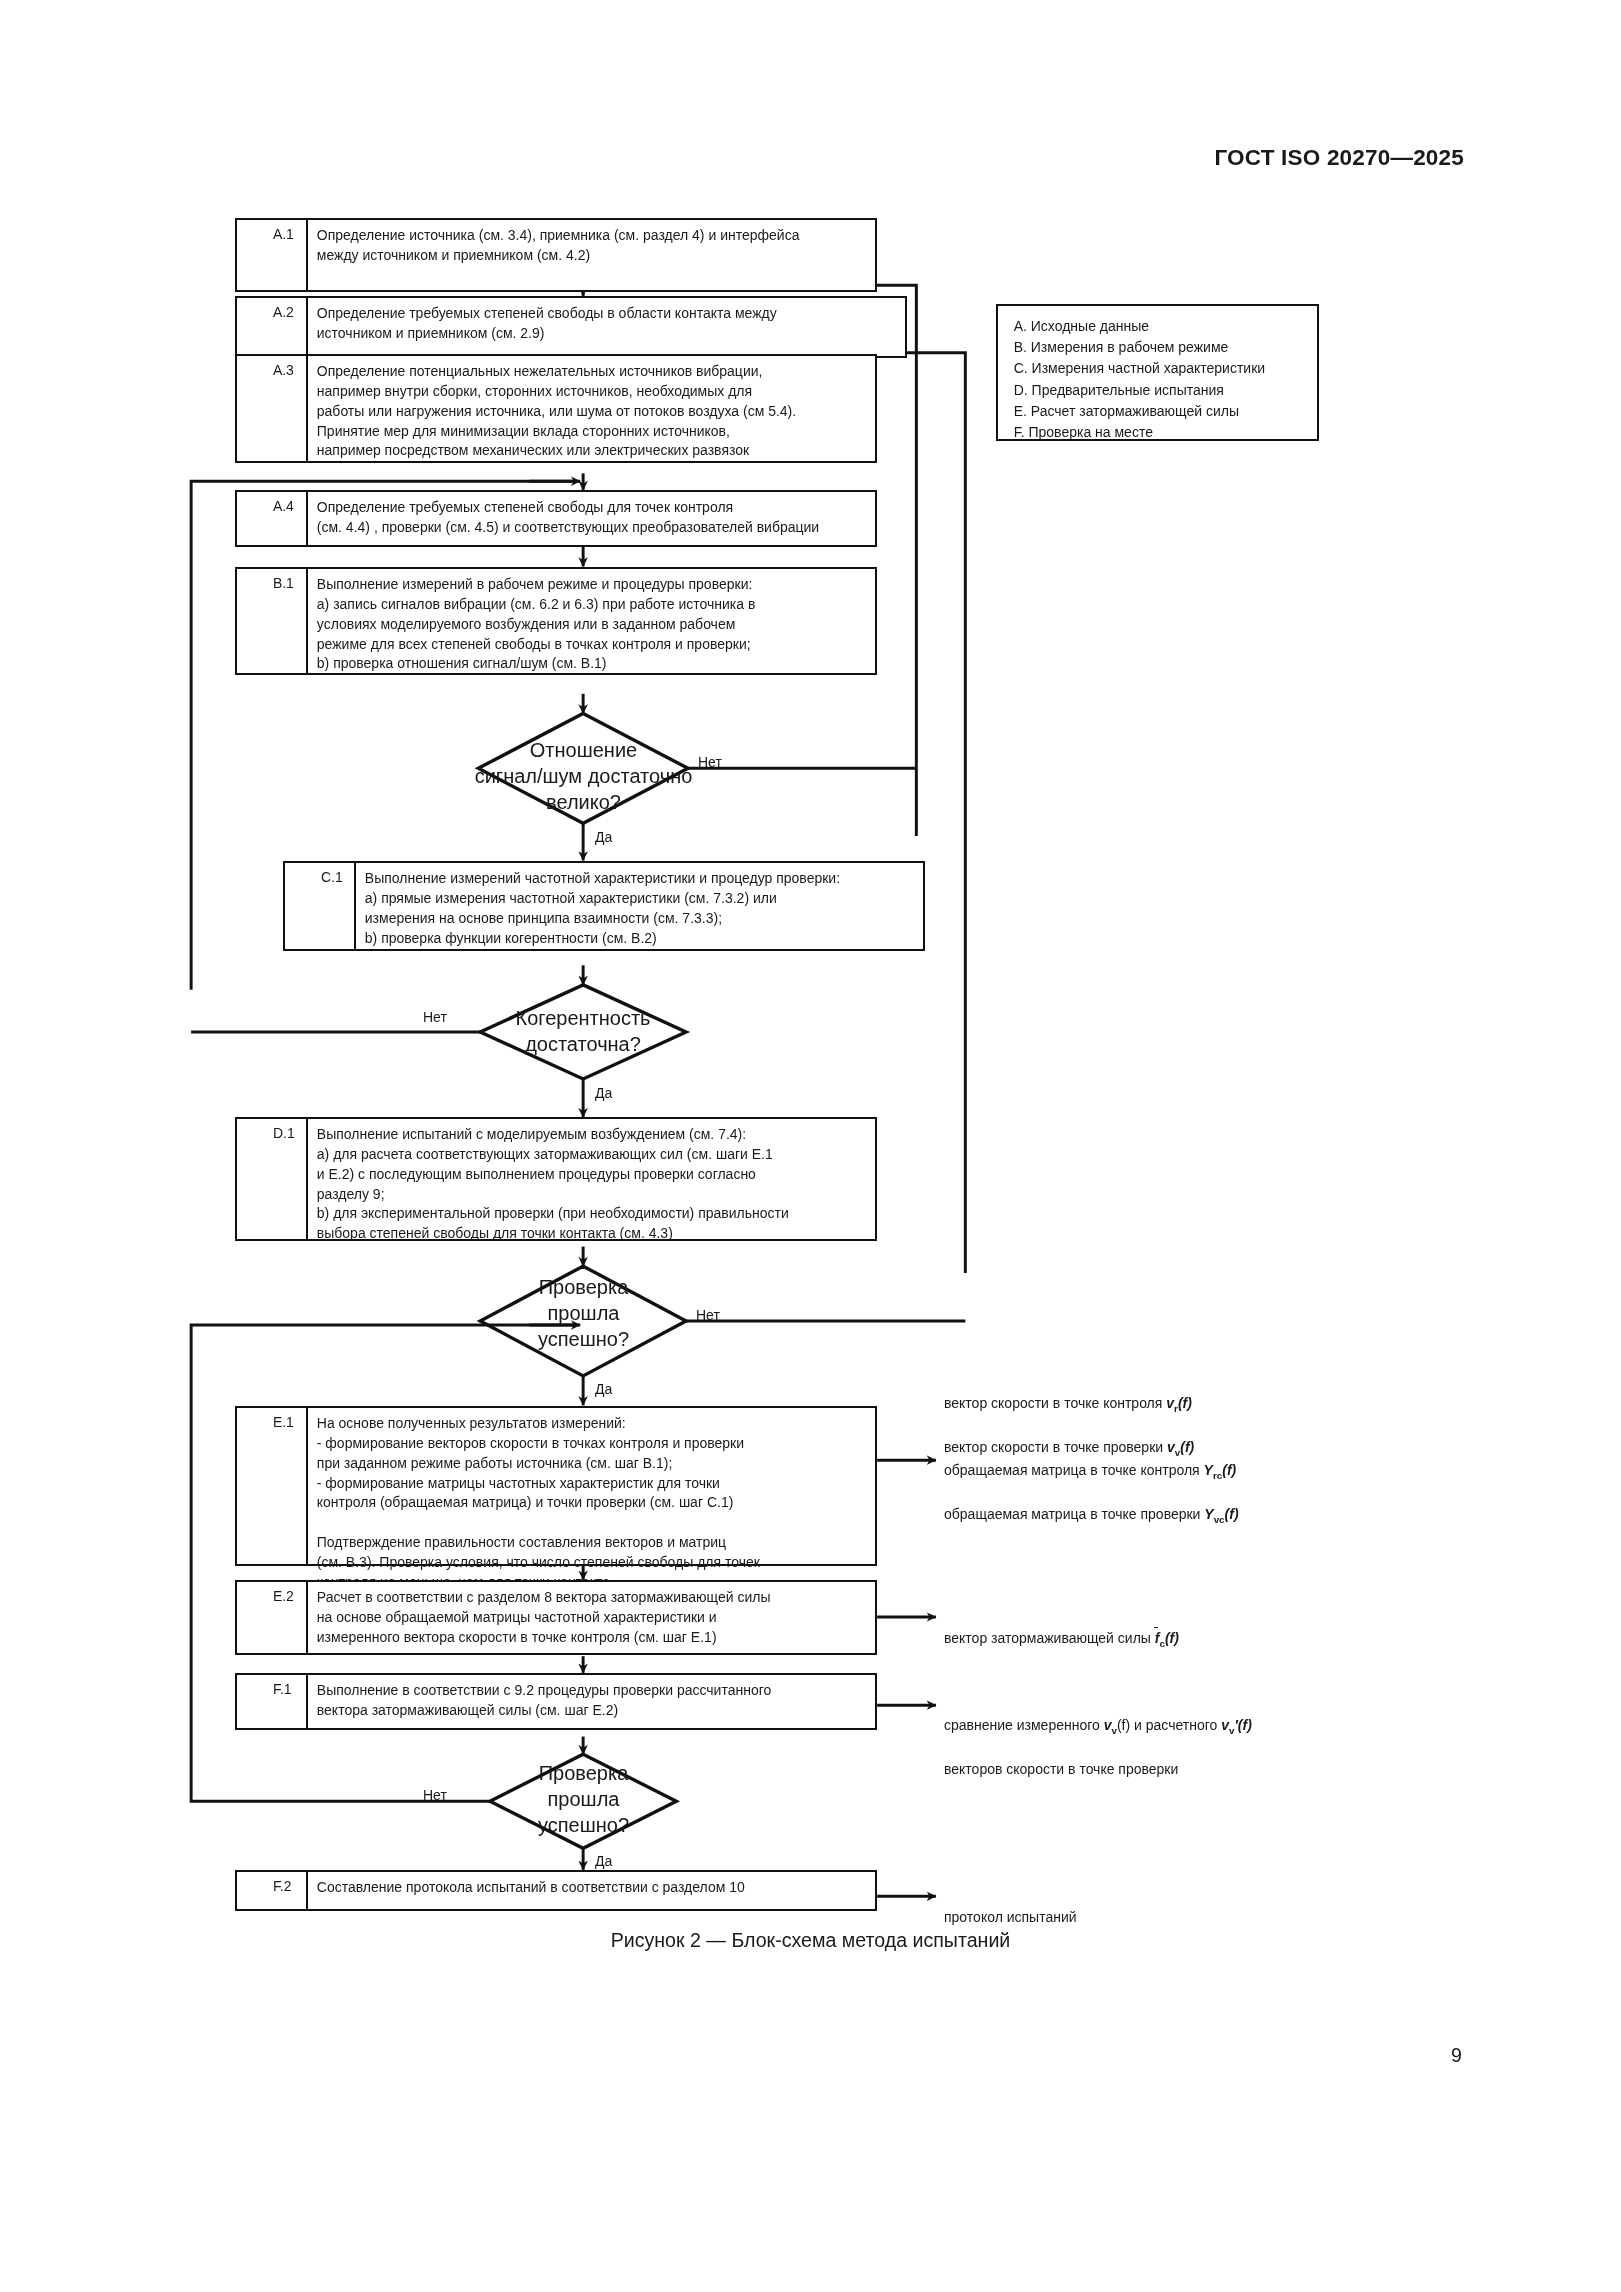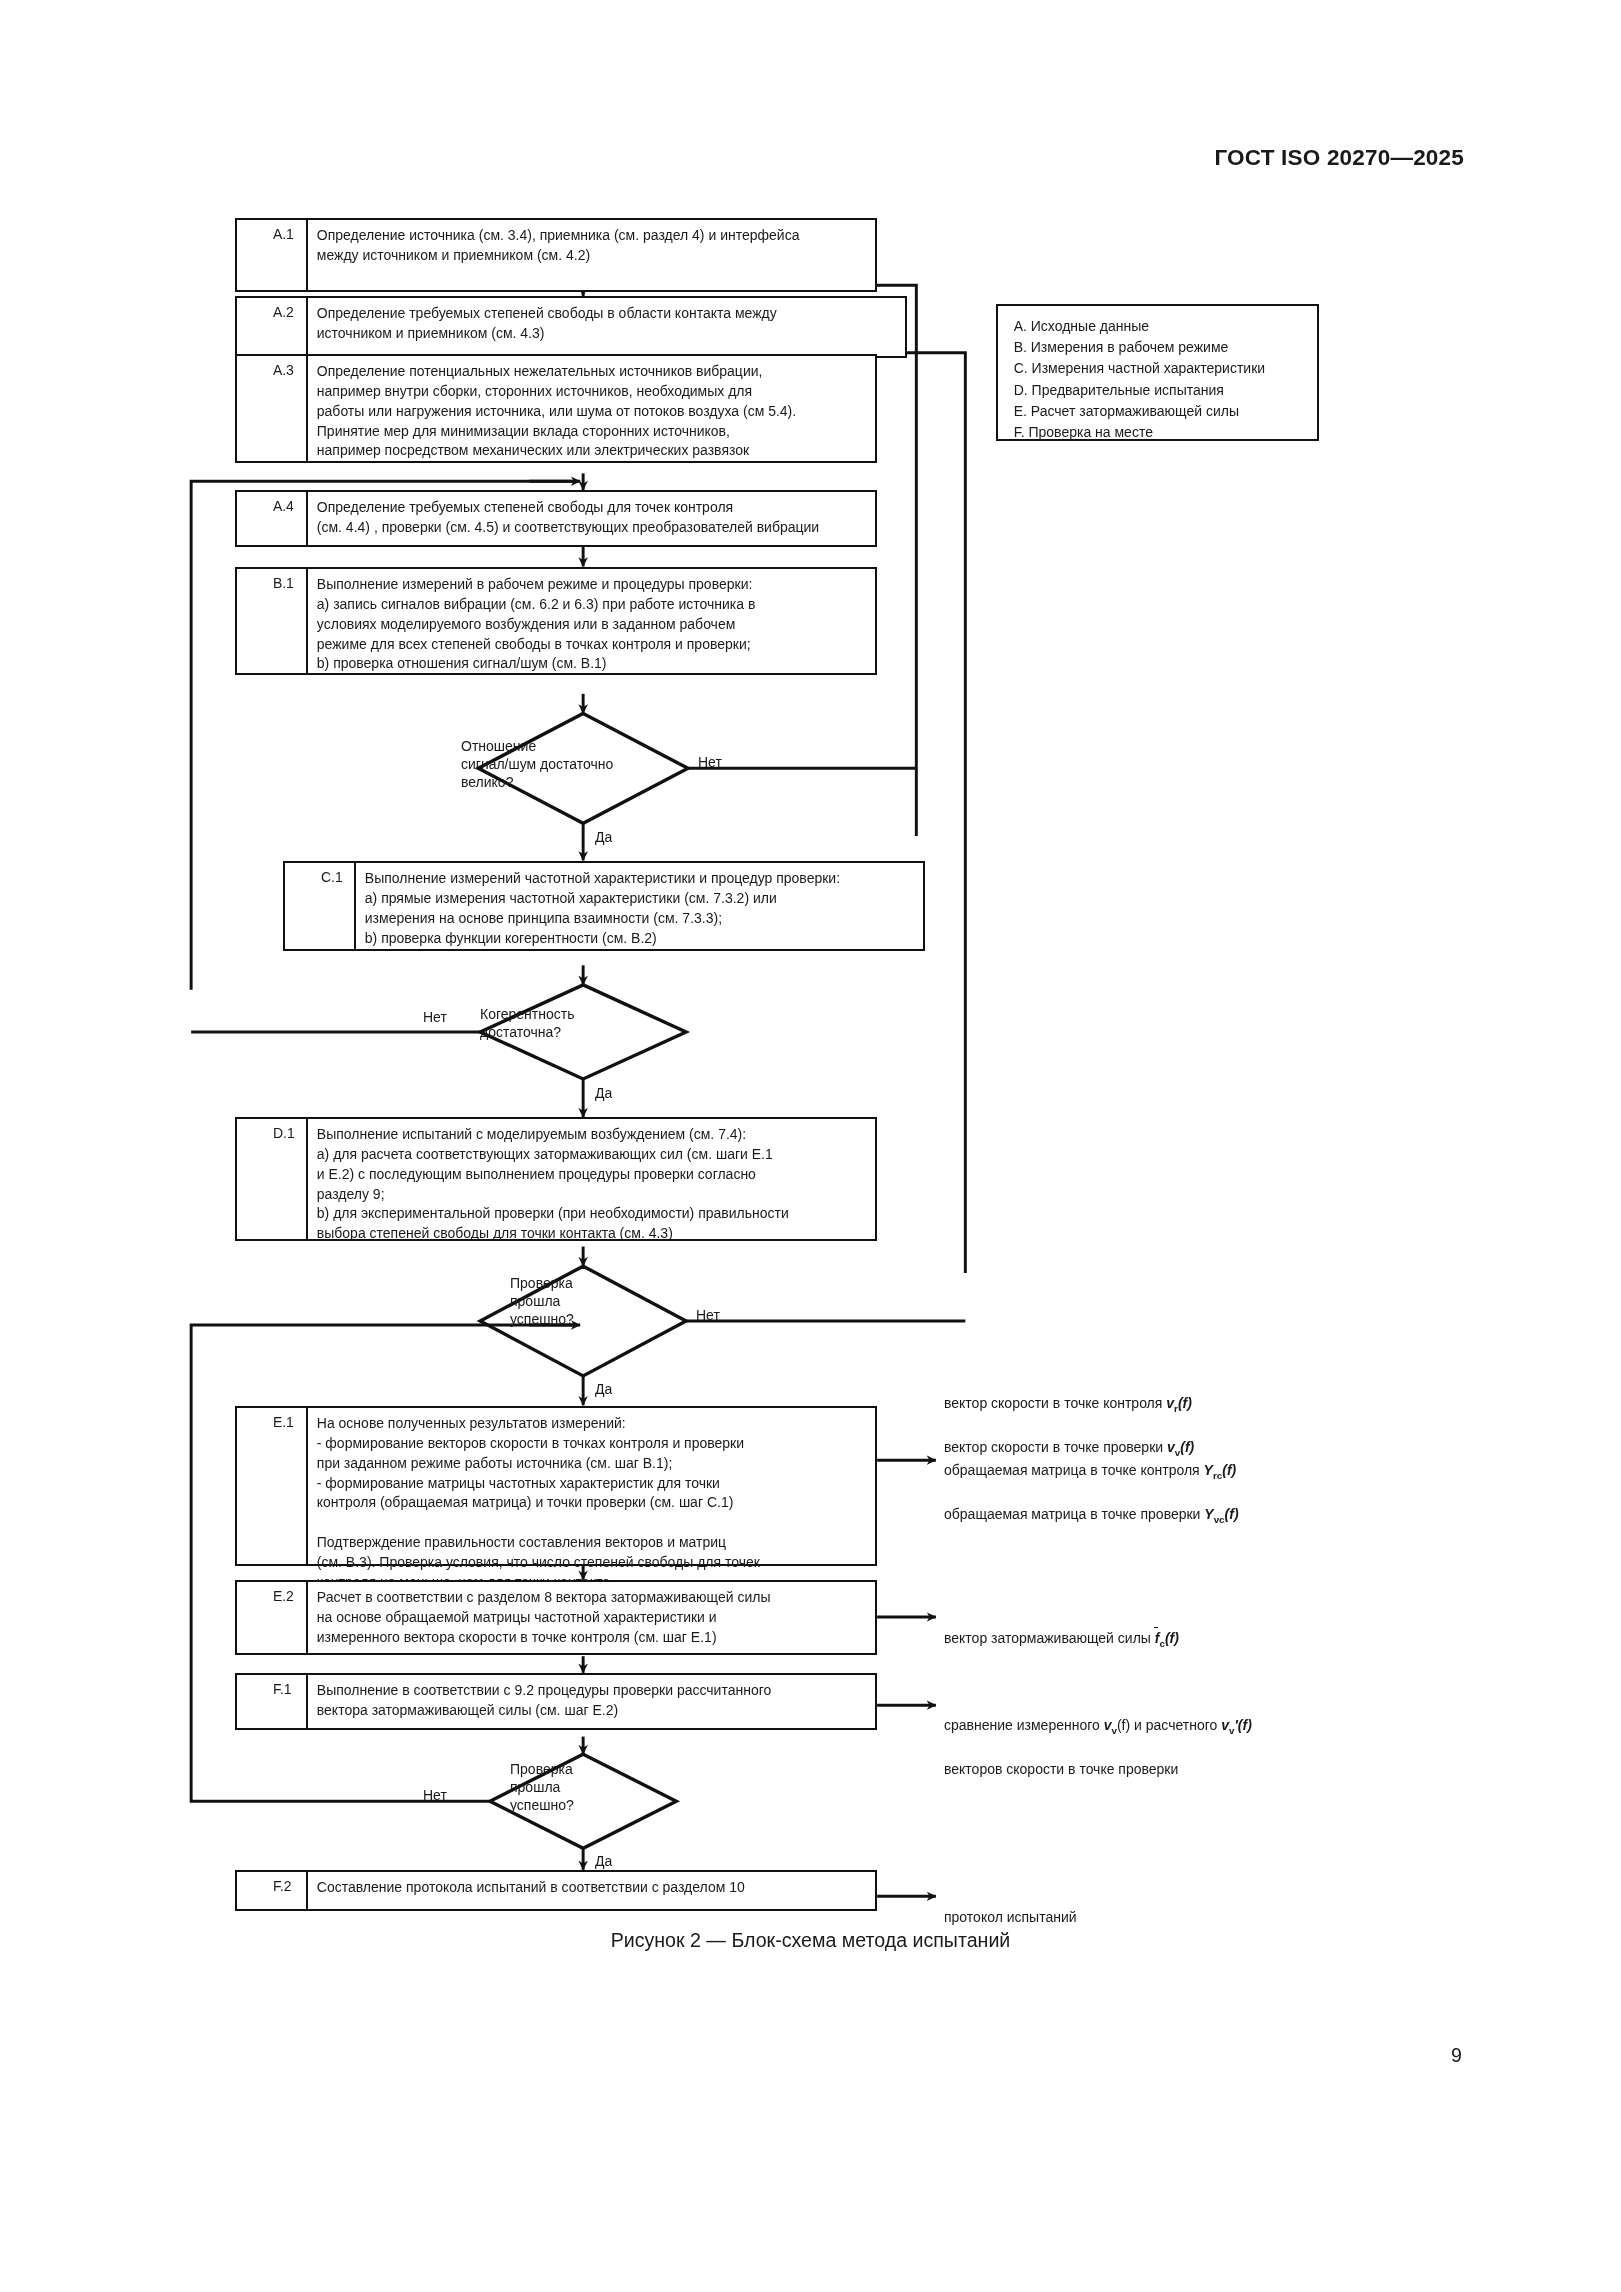--- a/index.html
+++ b/index.html
@@ -64,22 +64,22 @@
     flex:1 1 auto;
     font-size:14px;
     line-height:1.42;
     padding:5.9px 7.8px 4.9px 8.8px;
     white-space:pre-line;
   }
 
   
   .dlabel{
     position:absolute;
-    text-align:left;
-    font-size:14px;
+    text-align:center;
+    font-size:20px;
     line-height:1.3;
     white-space:pre-line;
   }
   .elabel{
     position:absolute;
     font-size:14px;
     line-height:1.3;
     white-space:nowrap;
   }
 
@@ -192,21 +192,21 @@
 
     <div class="pbox" style="left:235px;top:218px;width:642px;height:74px;">
       <div class="tag">A.1</div>
       <div class="body">Определение источника (см. 3.4), приемника (см. раздел 4) и интерфейса
 между источником и приемником (см. 4.2)</div>
     </div>
 
     <div class="pbox" style="left:235px;top:296px;width:672px;height:62px;">
       <div class="tag">A.2</div>
       <div class="body">Определение требуемых степеней свободы в области контакта между
-источником и приемником (см. 4.3)</div>
+источником и приемником (см. 2.9)</div>
     </div>
 
     <div class="pbox" style="left:235px;top:354px;width:642px;height:109px;">
       <div class="tag">A.3</div>
       <div class="body">Определение потенциальных нежелательных источников вибрации,
 например внутри сборки, сторонних источников, необходимых для
 работы или нагружения источника, или шума от потоков воздуха (см 5.4).
 Принятие мер для минимизации вклада сторонних источников,
 например посредством механических или электрических развязок</div>
     </div>

